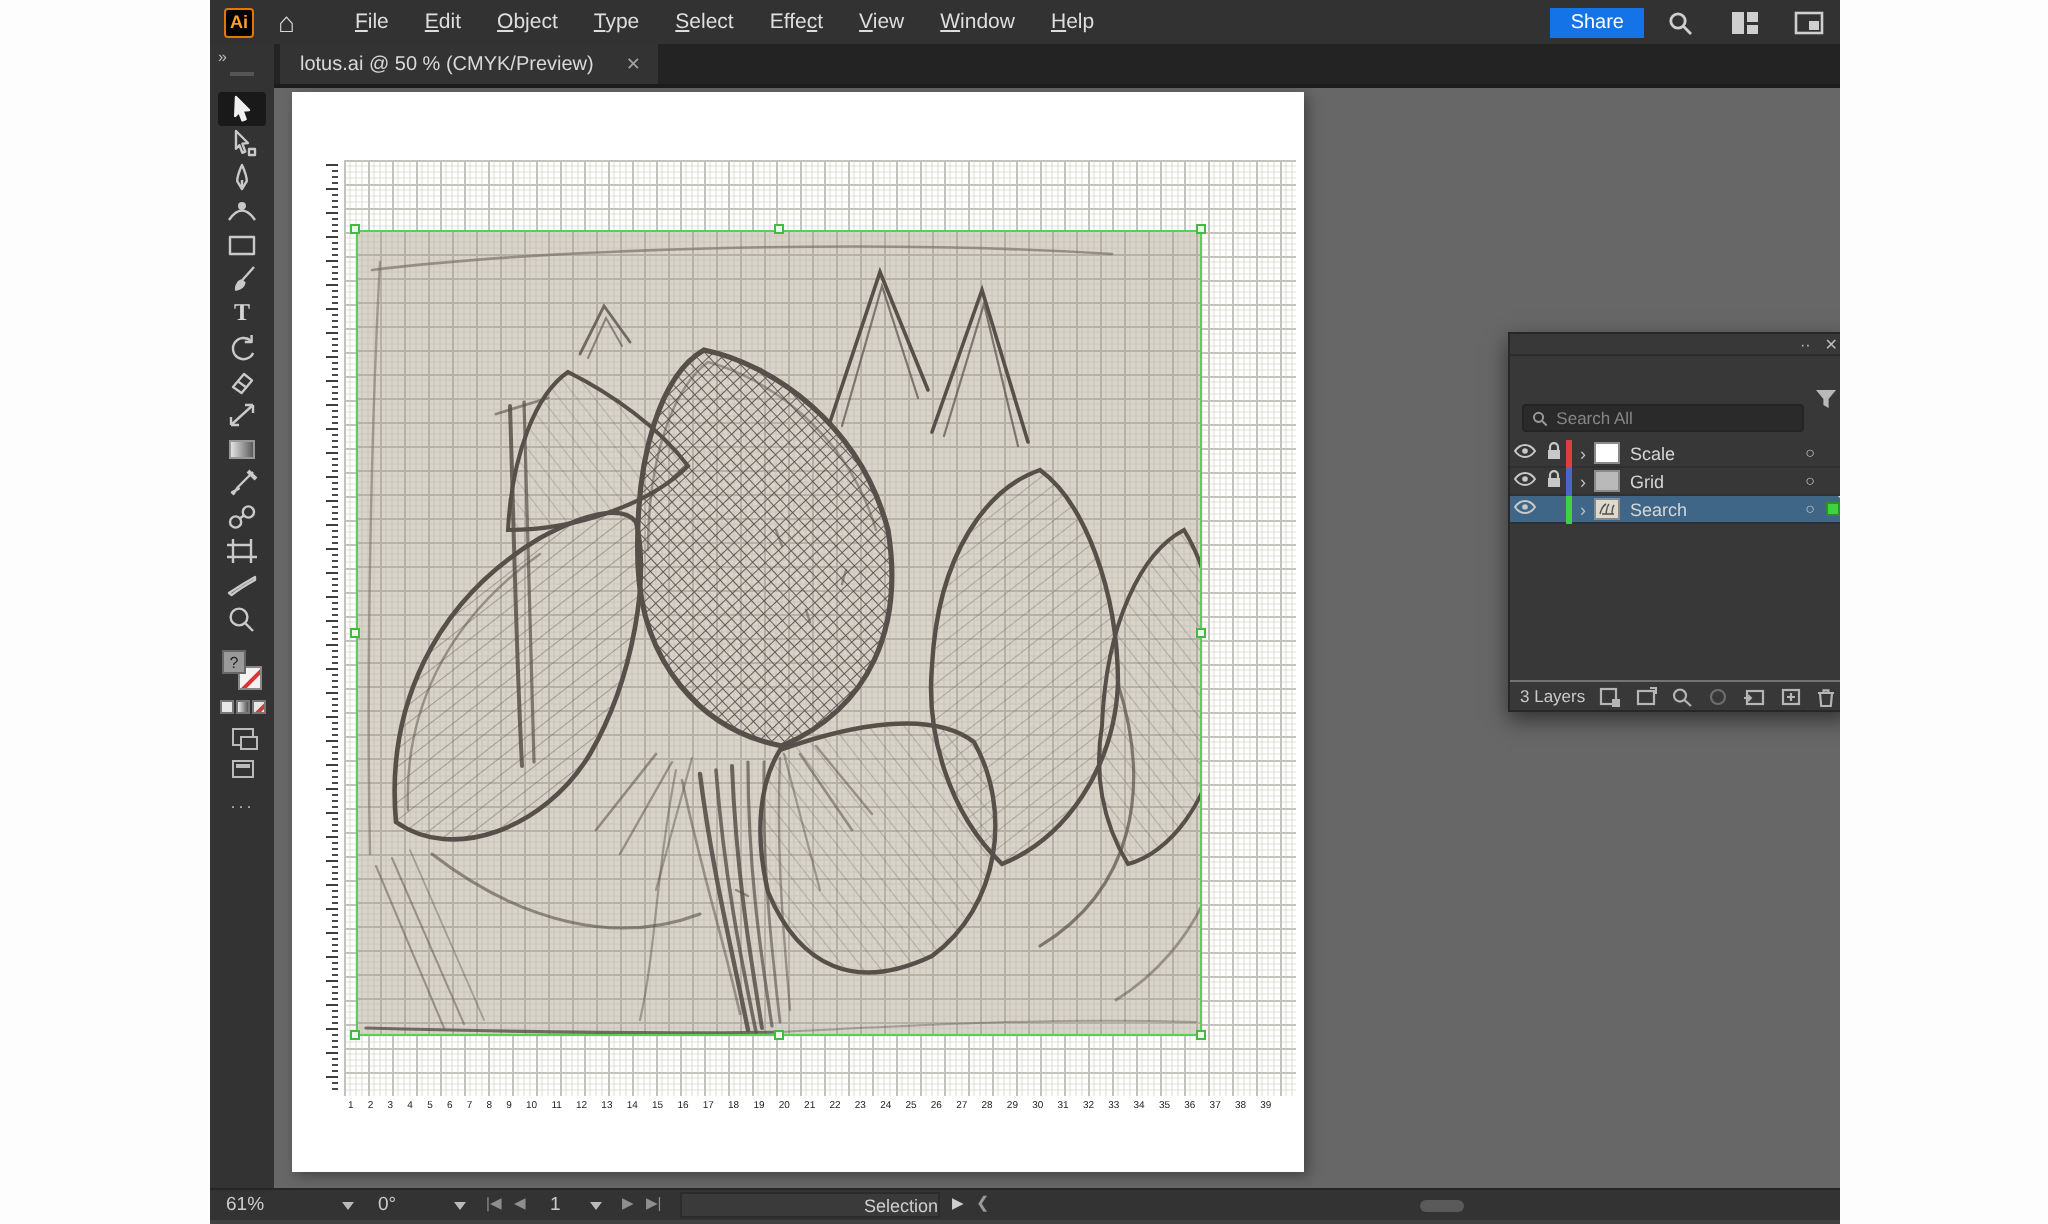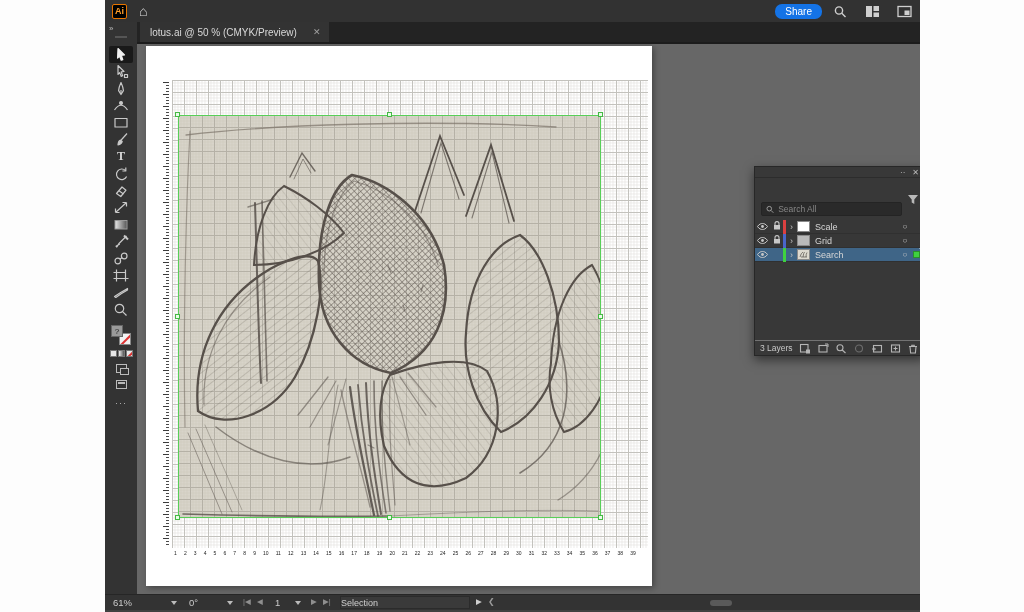--- a/index.html
+++ b/index.html
@@ -7,21 +7,21 @@
   #app { position:absolute; left:105px; top:0; width:815px; height:612px; background:#333; }
 
   
   .menubar { position:absolute; left:0; top:0; width:815px; height:22px; background:#323232; display:flex; align-items:center; }
   .ai-logo { width:15px; height:15px; margin-left:7px; border:1px solid #e87500; border-radius:2px; background:#000000; color:#ff9e2c; font-size:9px; font-weight:bold; display:flex; align-items:center; justify-content:center; }
   .home-ic { color:#d8d8d8; font-size:14px; margin-left:12px; }
   .menus { display:flex; margin-left:22px; gap:2px; }
   .menu-item { color:#dedede; font-size:10.5px; padding:3px 8px; cursor:default; }
   .menu-item u { text-decoration:underline; }
   .mb-right { position:absolute; right:8px; top:0; height:22px; display:flex; align-items:center; gap:11px; }
-  .share-btn { background:#1473e6; color:#fff; font-size:10px; border-radius:7px; padding:2px 10px; }
+  .share-btn { background:#1473e6; color:#fff; font-size:10px; border-radius:0; padding:2px 10px; }
   .mb-ic { width:15px; height:13px; }
 
   
   .tabbar { position:absolute; left:32px; top:22px; width:783px; height:20px; background:#232323; }
   .doc-tab { position:absolute; left:3px; top:0; height:20px; background:#333; display:flex; align-items:center; padding:0 9px 0 10px; gap:16px; }
   .doc-tab .t { color:#d9d9d9; font-size:10px; white-space:nowrap; }
   .doc-tab .x { color:#a0a0a0; font-size:9px; }
   .tool-header { position:absolute; left:0; top:22px; width:32px; height:20px; background:#333; color:#bbb; font-size:8px; padding:2px 0 0 4px; letter-spacing:1px; }
   .tool-grip { position:absolute; left:10px; top:36px; width:12px; height:2px; background:#555; }
 
@@ -86,32 +86,43 @@
   .lp-row .cornerflag { position:absolute; right:0; top:0; width:0; height:0; border-top:5px solid #e8e8e8; border-left:5px solid transparent; }
   .lp-footer { position:absolute; left:0; bottom:0; width:100%; height:15px; border-top:1px solid #737373; display:flex; align-items:center; padding:0 5px; }
   .lp-count { font-size:8.5px; color:#c9c9c9; }
   .lp-ficons { margin-left:auto; display:flex; gap:6px; align-items:center; }
 
   
   .statusbar { position:absolute; left:0; top:594px; width:815px; height:16px; background:#333; border-top:1px solid #262626; color:#ccc; font-size:9.5px; }
   .statusbar .item { position:absolute; top:2px; }
   .chevdn { display:inline-block; width:0; height:0; border-left:3.5px solid transparent; border-right:3.5px solid transparent; border-top:4px solid #bbb; }
   .navic { color:#8f8f8f; font-size:7.5px; }
-  .sel-field { position:absolute; left:235px; top:1px; width:130px; height:13px; background:#3a3a3a; border:1px solid #2b2b2b; color:#cfcfcf; text-align:left; font-size:9px; line-height:12px; }
+  .sel-field { position:absolute; left:235px; top:1px; width:130px; height:13px; background:#3a3a3a; border:1px solid #2b2b2b; color:#cfcfcf; text-align:right; font-size:9px; line-height:12px; }
   .hscroll { position:absolute; left:605px; top:5px; width:22px; height:6px; background:#5a5a5a; border-radius:3px; }
   .app-bottom { position:absolute; left:0; top:610px; width:815px; height:2px; background:#414141; }
 </style>
 </head>
 <body>
 
 <div id="app">
 
   <div class="menubar">
     <div class="ai-logo">Ai</div>
     <div class="home-ic">⌂</div>
+    <div class="menus">
+        <div class="menu-item"><u>F</u>ile</div>
+        <div class="menu-item"><u>E</u>dit</div>
+        <div class="menu-item"><u>O</u>bject</div>
+        <div class="menu-item"><u>T</u>ype</div>
+        <div class="menu-item"><u>S</u>elect</div>
+        <div class="menu-item">Effe<u>c</u>t</div>
+        <div class="menu-item"><u>V</u>iew</div>
+        <div class="menu-item"><u>W</u>indow</div>
+        <div class="menu-item"><u>H</u>elp</div>
+      </div>
     <div class="mb-right">
       <div class="share-btn">Share</div>
       <svg class="mb-ic" viewBox="0 0 15 13">
           <circle cx="6" cy="5.5" r="3.6" fill="none" stroke="#cfcfcf" stroke-width="1.4"></circle>
           <line x1="8.8" y1="8.3" x2="12.5" y2="12" stroke="#cfcfcf" stroke-width="1.4"></line>
         </svg>
       <svg class="mb-ic" style="margin-left:6px" viewBox="0 0 15 13">
           <rect x="1" y="1" width="6" height="11" fill="#cfcfcf"></rect>
           <rect x="8.5" y="1" width="5.5" height="5" fill="#cfcfcf"></rect>
           <rect x="8.5" y="7.5" width="5.5" height="4.5" fill="#cfcfcf"></rect>

